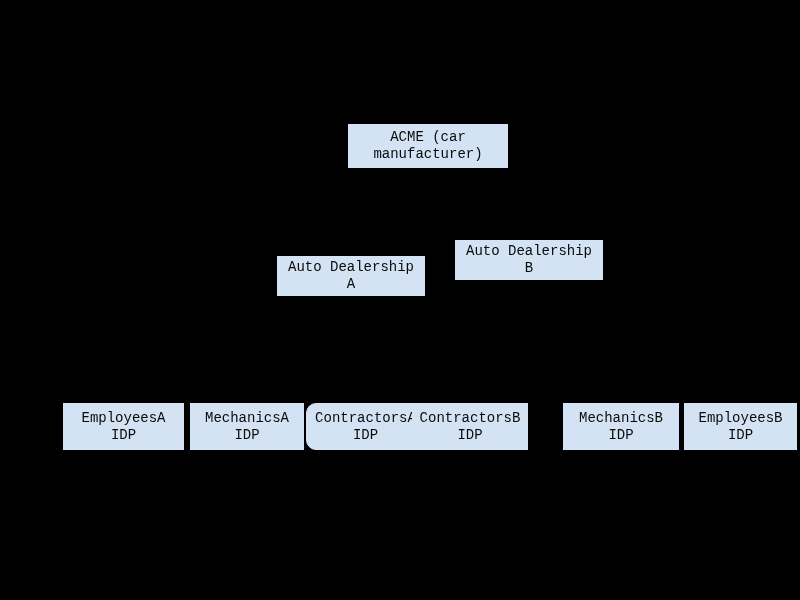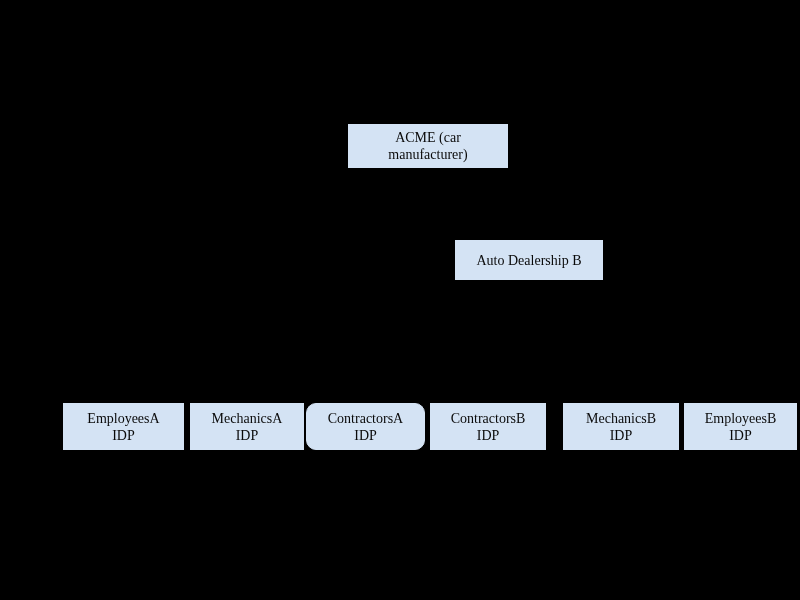--- a/index.html
+++ b/index.html
@@ -23,21 +23,21 @@
     background: #000000;
   }
 
   
   .node {
     position: absolute;
     box-sizing: border-box;
     background: #d4e3f4;
     border: 1px solid #d4e3f4;
     color: #0a0a0a;
-    font-family: Liberation Serif, serif;
+    font-family: Liberation Mono, monospace;
     font-size: 14px;
     line-height: 17px;
     text-align: center;
     display: flex;
     align-items: center;
     justify-content: center;
     padding: 2px 4px;
     white-space: pre-line;
     user-select: none;
   }
@@ -65,21 +65,21 @@
   }
 
   
   .node.leaf {
     top: 403px;
     height: 47px;
   }
   .node.leaf-0 { left: 63px;  width: 121px; }
   .node.leaf-1 { left: 190px; width: 114px; }
   .node.leaf-2 { left: 306px; width: 119px; }
-  .node.leaf-3 { left: 430px; width: 116px; }
+  .node.leaf-3 { left: 412px; width: 116px; }
   .node.leaf-4 { left: 563px; width: 116px; }
   .node.leaf-5 { left: 684px; width: 113px; }
 
   
   #edges {
     position: absolute;
     left: 0;
     top: 0;
     width: 800px;
     height: 600px;
@@ -103,20 +103,21 @@
     <path d="M351,296 L351,360 L245,360 L245,403" stroke="#000000"></path>
     <path d="M351,296 L351,360 L365,360 L365,403" stroke="#000000"></path>
     <path d="M529,296 L529,360 L495,360 L495,403" stroke="#000000"></path>
     <path d="M529,296 L529,360 L620,360 L620,403" stroke="#000000"></path>
     <path d="M529,296 L529,360 L740,360 L740,403" stroke="#000000"></path>
   </svg>
 
   <div class="node root" style="background: rgb(212, 227, 244); border-color: rgb(212, 227, 244); color: rgb(10, 10, 10);">ACME (car
 manufacturer)</div>
 
+  <div class="node dealer-a" style="background: rgb(212, 227, 244); border-color: rgb(212, 227, 244); color: rgb(10, 10, 10);">Auto Dealership A</div>
   <div class="node dealer-b" style="background: rgb(212, 227, 244); border-color: rgb(212, 227, 244); color: rgb(10, 10, 10);">Auto Dealership B</div>
 
   <div class="node leaf leaf-0" style="background: rgb(212, 227, 244); border-color: rgb(212, 227, 244); color: rgb(10, 10, 10);">EmployeesA
 IDP</div>
   <div class="node leaf leaf-1" style="background: rgb(212, 227, 244); border-color: rgb(212, 227, 244); color: rgb(10, 10, 10);">MechanicsA
 IDP</div>
   <div class="node leaf leaf-2" style="background: rgb(212, 227, 244); border-color: rgb(212, 227, 244); color: rgb(10, 10, 10); border-radius: 10px;">ContractorsA
 IDP</div>
   <div class="node leaf leaf-3" style="background: rgb(212, 227, 244); border-color: rgb(212, 227, 244); color: rgb(10, 10, 10);">ContractorsB
 IDP</div>

